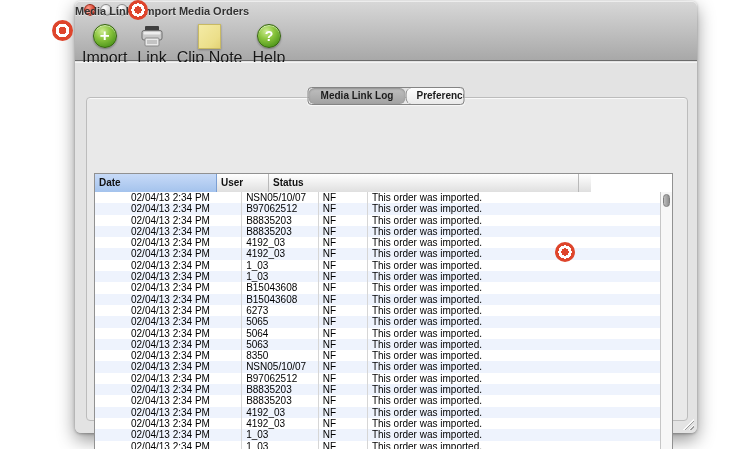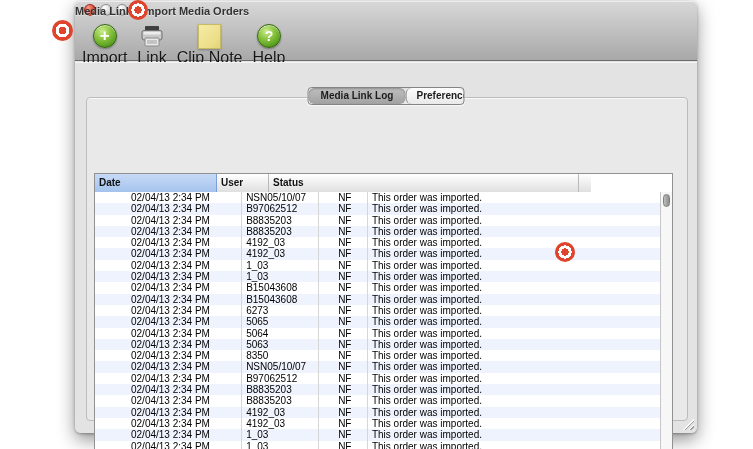--- a/index.html
+++ b/index.html
@@ -86,21 +86,21 @@
   .th.c-user{width:52px;}
   .th.c-status{width:310px;}
   .th.c-corner{width:12px;border-right:none;padding:0;}
   .tbody{position:absolute;left:0;top:18px;width:565px;height:279px;overflow:hidden;}
   .tr{display:flex;height:11.3px;background:#ffffff;padding-left:32px;}
   .tr:nth-child(even){background:var(--stripe-blue);}
   .td{font-size:10px;line-height:11.3px;color:#000;padding-left:4px;overflow:hidden;
     white-space:nowrap;border-right:1px solid #d6d6d6;}
   .td.c-date{width:122px;}
   .td.c-order{width:81px;}
-  .td.c-user{width:52px;text-align:center;}
+  .td.c-user{width:52px;}
   .td.c-status{width:310px;border-right:none;}
   .vscroll{position:absolute;top:18px;right:0;bottom:0;width:12px;background:#f7f7f7;
     border-left:1px solid #c6c6c6;}
   .vthumb{position:absolute;left:2px;top:2px;width:7px;height:13px;border-radius:4px;
     background:linear-gradient(90deg,#bdbdbd,#8f8f8f);border:1px solid #7e7e7e;}
 
   
   .grip{position:absolute;right:3px;bottom:3px;width:12px;height:12px;
     background:repeating-linear-gradient(-45deg,rgba(0,0,0,0) 0 2px,#9b9b9b 2px 3px,rgba(255,255,255,.8) 3px 4px);
     clip-path:polygon(100% 0,100% 100%,0 100%);}

